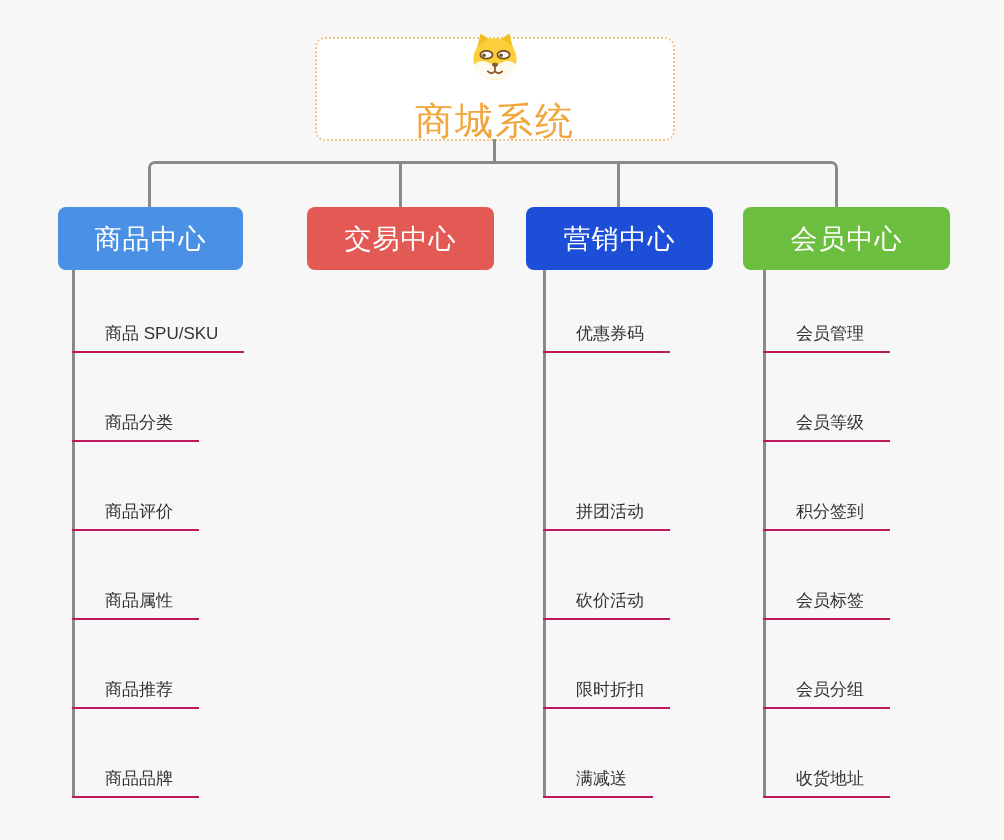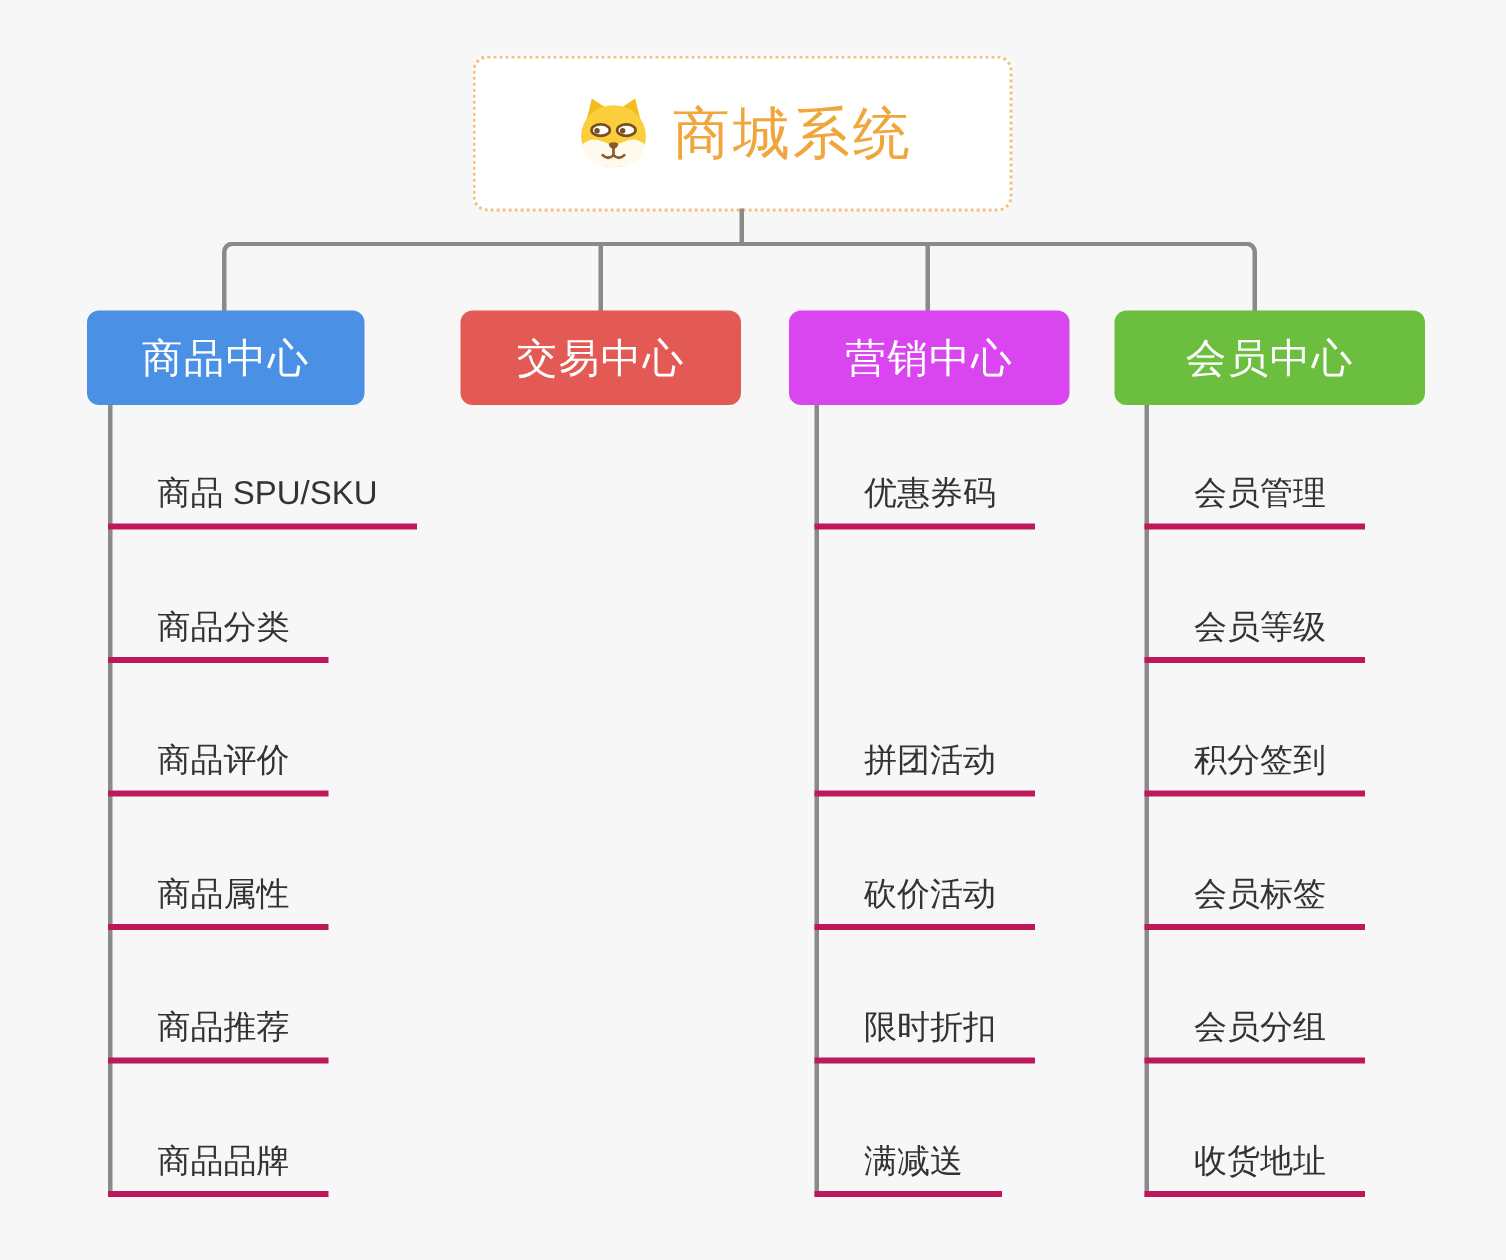--- a/index.html
+++ b/index.html
@@ -90,33 +90,33 @@
     position: absolute;
     left: 0;
     top: calc(41px + var(--i) * 89px);
     height: 42px;
     display: flex;
     align-items: flex-end;
   }
   .item-label {
     display: inline-block;
     padding: 0 26px 7px 33px;
-    border-bottom: 4px solid #be185d;
-    font-size: 22px;
+    border-bottom: 2px solid #be185d;
+    font-size: 17px;
     line-height: 1.25;
     color: #333333;
     white-space: nowrap;
   }
 </style>
 </head>
 <body>
 
 <div class="canvas">
 
-  <div class="root" style="border-color: rgb(242, 193, 134);">
+  <div class="root" style="border-color: rgb(242, 193, 134); flex-direction: column;">
     <span class="doge">
       <svg viewBox="0 0 60 56" width="54" height="52" xmlns="http://www.w3.org/2000/svg" aria-hidden="true">
         <polygon points="9,22 14,2 29,12" fill="#f3be1d"></polygon>
         <polygon points="51,22 46,2 31,12" fill="#f3be1d"></polygon>
         <ellipse cx="30" cy="30" rx="24" ry="23" fill="#fbce3b"></ellipse>
         <path d="M7 36 Q14 30 22 34 Q30 38 38 34 Q46 30 53 36 Q52 52 30 53 Q8 52 7 36 Z" fill="#fefaee"></path>
         <ellipse cx="20.5" cy="25.5" rx="6.8" ry="4.2" fill="#ffffff" stroke="#7a4e21" stroke-width="2"></ellipse>
         <circle cx="17.8" cy="26" r="2" fill="#7a4e21"></circle>
         <ellipse cx="39.5" cy="25.5" rx="6.8" ry="4.2" fill="#ffffff" stroke="#7a4e21" stroke-width="2"></ellipse>
         <circle cx="36.8" cy="26" r="2" fill="#7a4e21"></circle>
@@ -131,21 +131,21 @@
   <div class="bus-frame"></div>
   <div class="conn drop drop-2"></div>
   <div class="conn drop drop-3"></div>
 
   <div class="box box-1" style="background: rgb(74, 144, 228);">
     <span>商品中心</span>
   </div>
   <div class="box box-2" style="background: rgb(227, 90, 84);">
     <span>交易中心</span>
   </div>
-  <div class="box box-3" style="background: #d946ef;">
+  <div class="box box-3" style="background: #1d4ed8;">
     <span>营销中心</span>
   </div>
   <div class="box box-4" style="background: rgb(108, 190, 62);">
     <span>会员中心</span>
   </div>
 
   <div class="col col-1">
     <div class="colline"></div>
     <div class="item" style="--i:0">
       <span class="item-label">商品 SPU/SKU</span>

